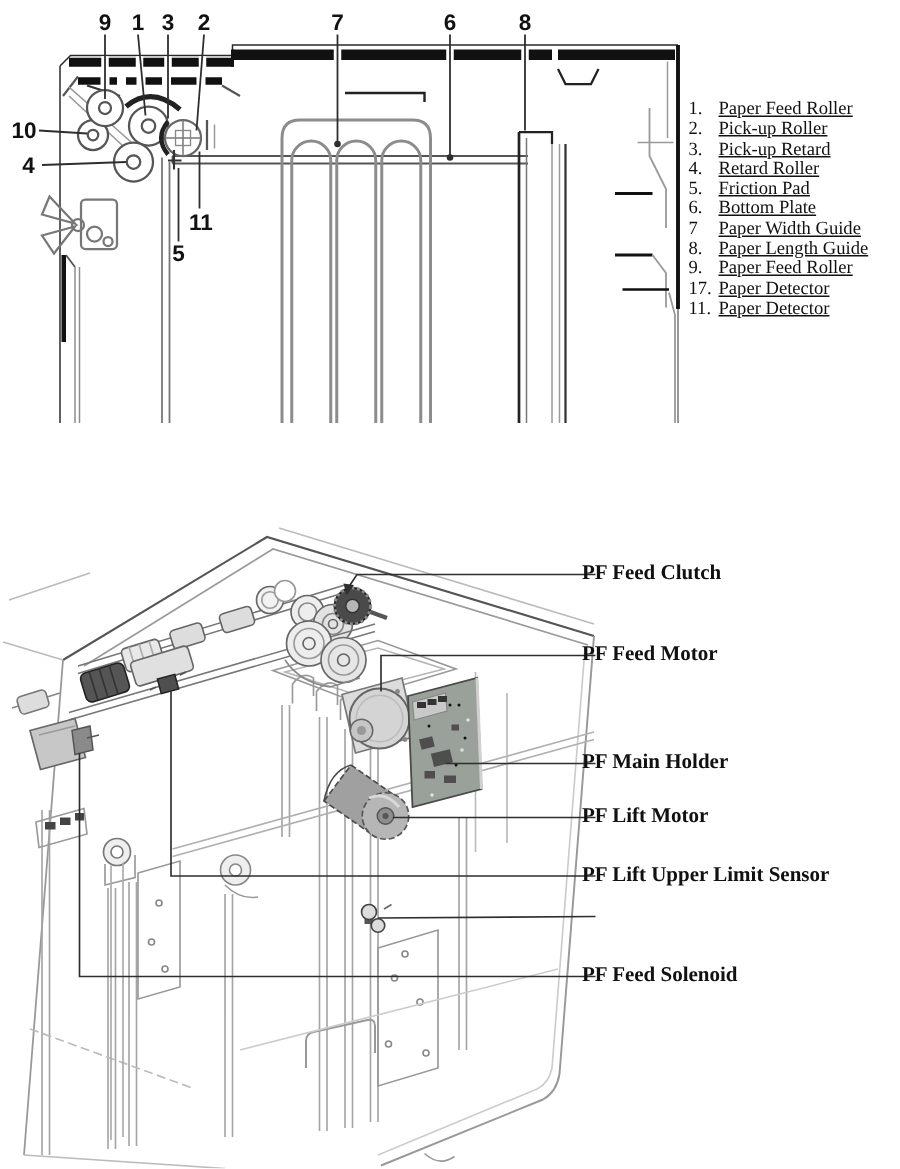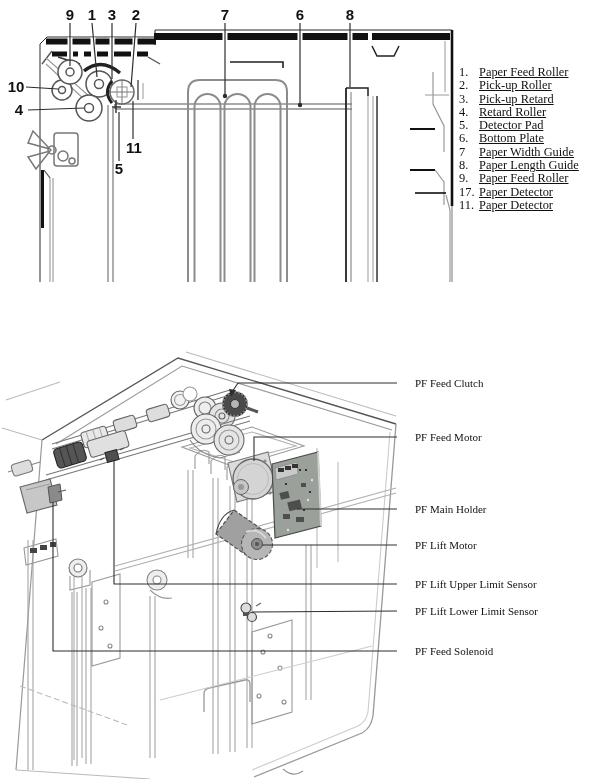--- a/index.html
+++ b/index.html
@@ -2,21 +2,21 @@
 <html><head>
 <meta charset="utf-8">
 <style>
   html,body{margin:0;padding:0;background:#fff;}
   .page{position:relative;width:600px;height:779px;background:#ffffff;overflow:hidden;
         font-family:"Liberation Serif",serif;color:#111;}
   .page svg{position:absolute;left:0;top:0;}
   .legend{position:absolute;left:459px;top:66px;width:140px;font-size:12.4px;line-height:13.3px;text-decoration:underline;}
   .lrow{white-space:nowrap;}
   .lnum{display:inline-block;width:20px;}
-  .f2label{position:absolute;left:415px;font-size:11px;line-height:16px;white-space:nowrap;}
+  .f2label{position:absolute;left:388px;font-size:14px;line-height:16px;white-space:nowrap;font-weight:bold;}
   .co{font-family:"Liberation Sans",sans-serif;font-weight:bold;font-size:15px;fill:#111;}
 </style>
 </head>
 <body>
 
 <div class="page">
 
 <svg width="600" height="779" viewBox="0 0 600 779">
 
   <g fill="none" stroke="#2a2a2a">
@@ -332,30 +332,29 @@
     <path d="M252,612 L397,611"></path>
     <path d="M53,502 L53,651 L397,651"></path>
   </g>
 </svg>
 
   <div class="legend">
     <div class="lrow"><span class="lnum">1.</span><span>Paper Feed Roller</span></div>
     <div class="lrow"><span class="lnum">2.</span><span>Pick-up Roller</span></div>
     <div class="lrow"><span class="lnum">3.</span><span>Pick-up Retard</span></div>
     <div class="lrow"><span class="lnum">4.</span><span>Retard Roller</span></div>
-    <div class="lrow"><span class="lnum">5.</span><span>Detector Pad</span></div>
+    <div class="lrow"><span class="lnum">5.</span><span>Friction Pad</span></div>
     <div class="lrow"><span class="lnum">6.</span><span>Bottom Plate</span></div>
     <div class="lrow"><span class="lnum">7</span><span>Paper Width Guide</span></div>
     <div class="lrow"><span class="lnum">8.</span><span>Paper Length Guide</span></div>
     <div class="lrow"><span class="lnum">9.</span><span>Paper Feed Roller</span></div>
     <div class="lrow"><span class="lnum">17.</span><span>Paper Detector</span></div>
     <div class="lrow"><span class="lnum">11.</span><span>Paper Detector</span></div>
   </div>
 
   <div class="f2label" style="top:375px">PF Feed Clutch</div>
   <div class="f2label" style="top:429px">PF Feed Motor</div>
   <div class="f2label" style="top:501px">PF Main Holder</div>
   <div class="f2label" style="top:537px">PF Lift Motor</div>
   <div class="f2label" style="top:576px">PF Lift Upper Limit Sensor</div>
-  <div class="f2label" style="top:603px">PF Lift Lower Limit Sensor</div>
   <div class="f2label" style="top:643px">PF Feed Solenoid</div>
 
 </div>
 
 </body></html>

